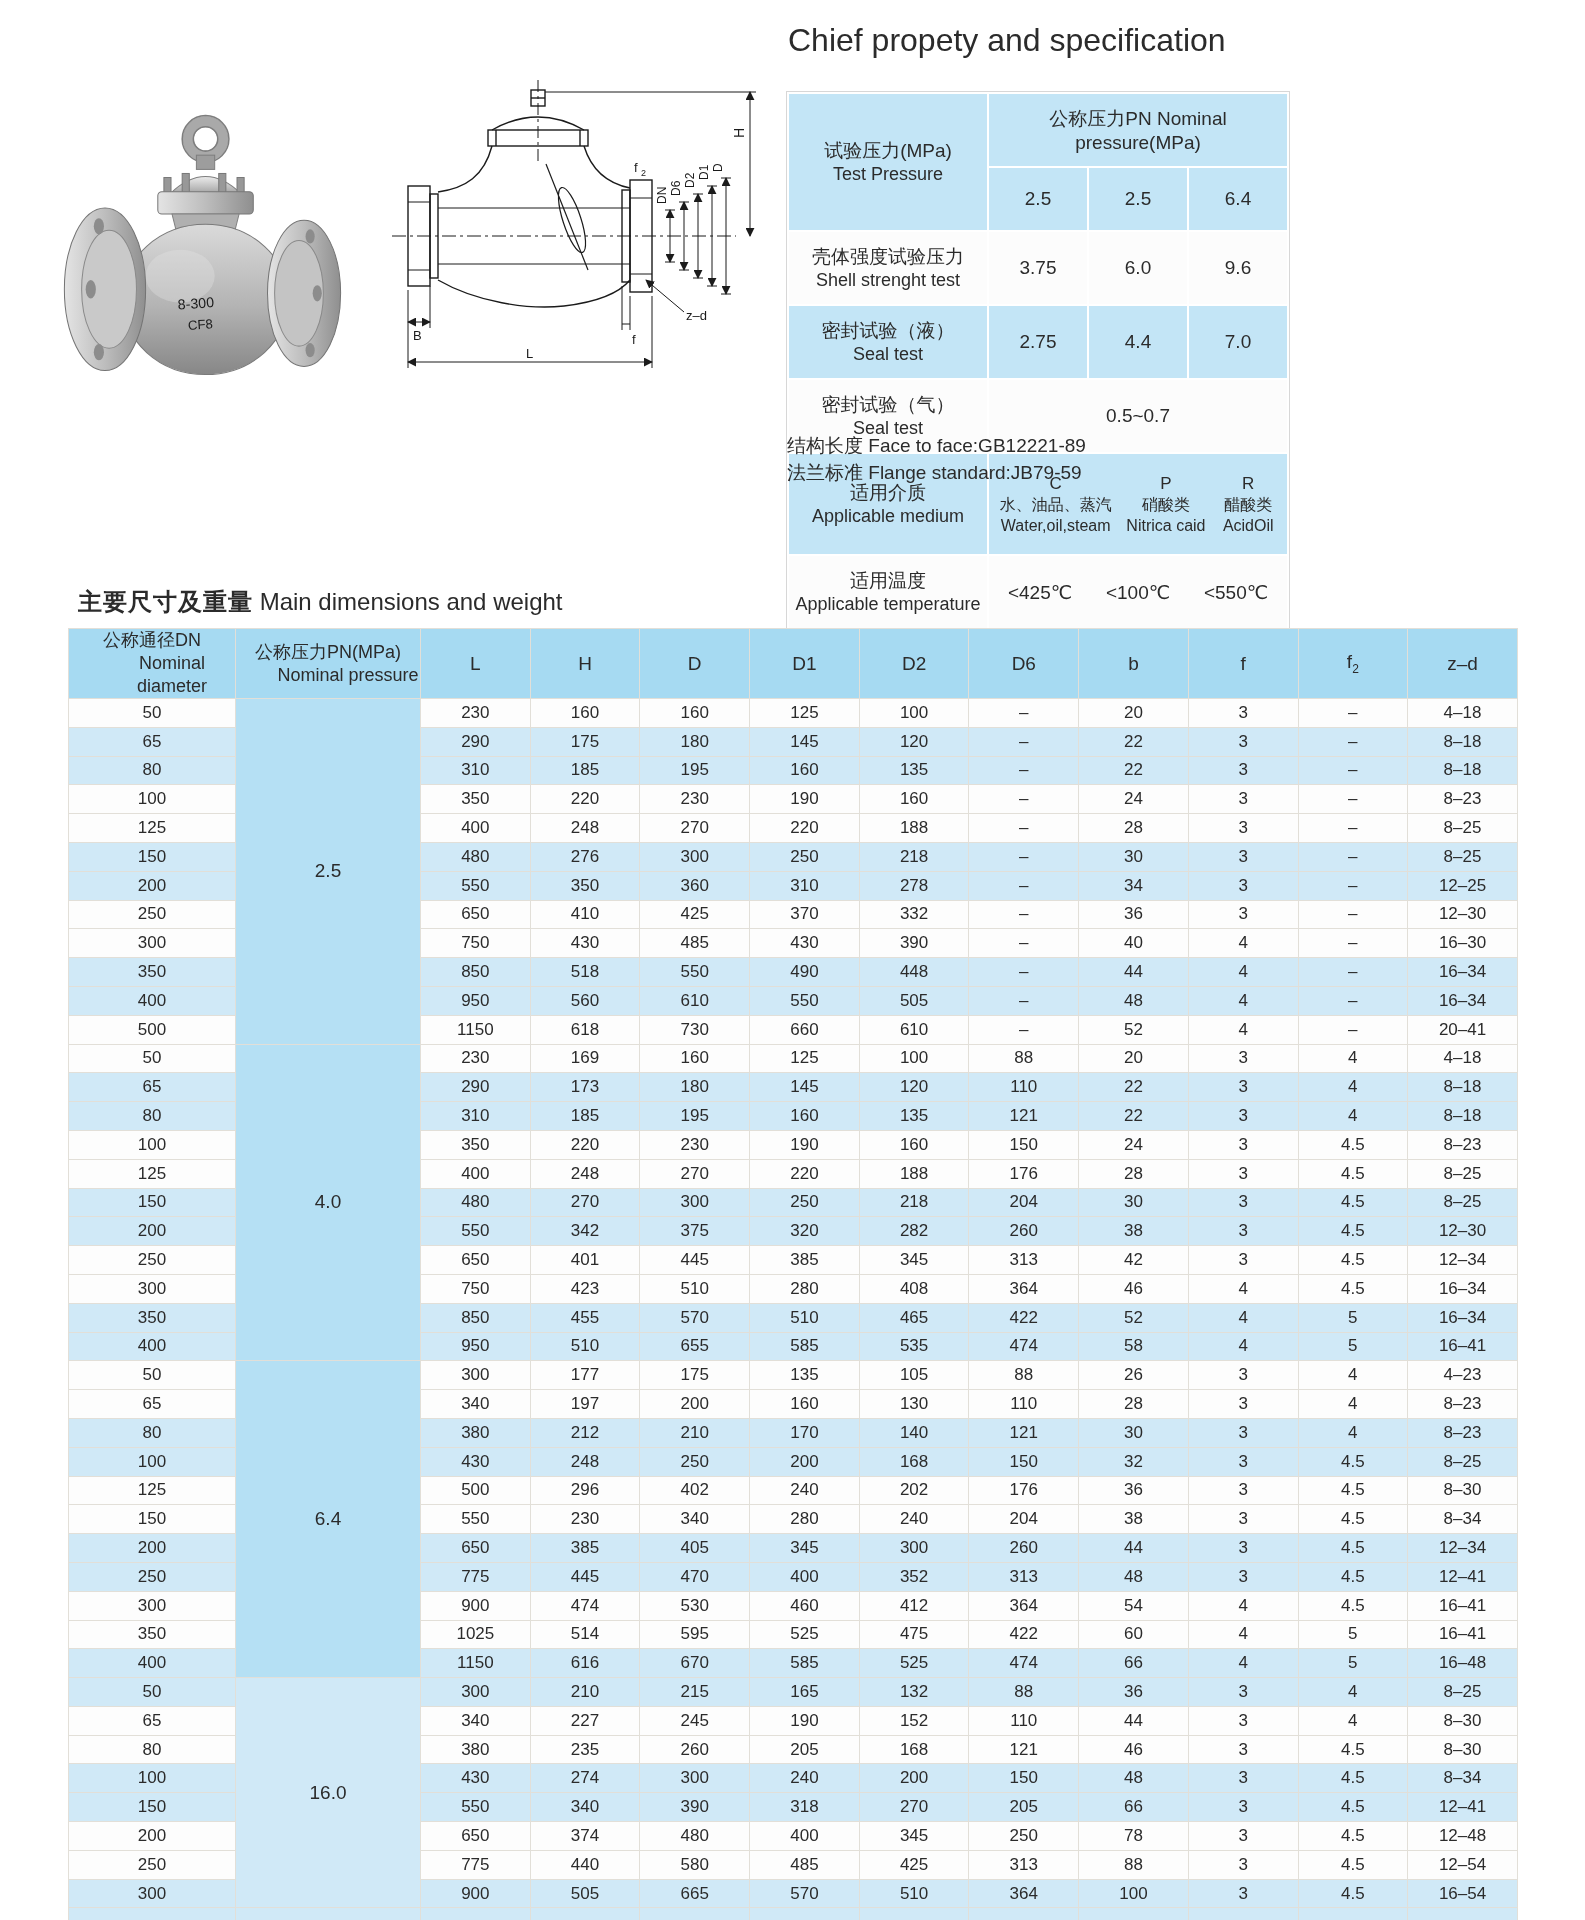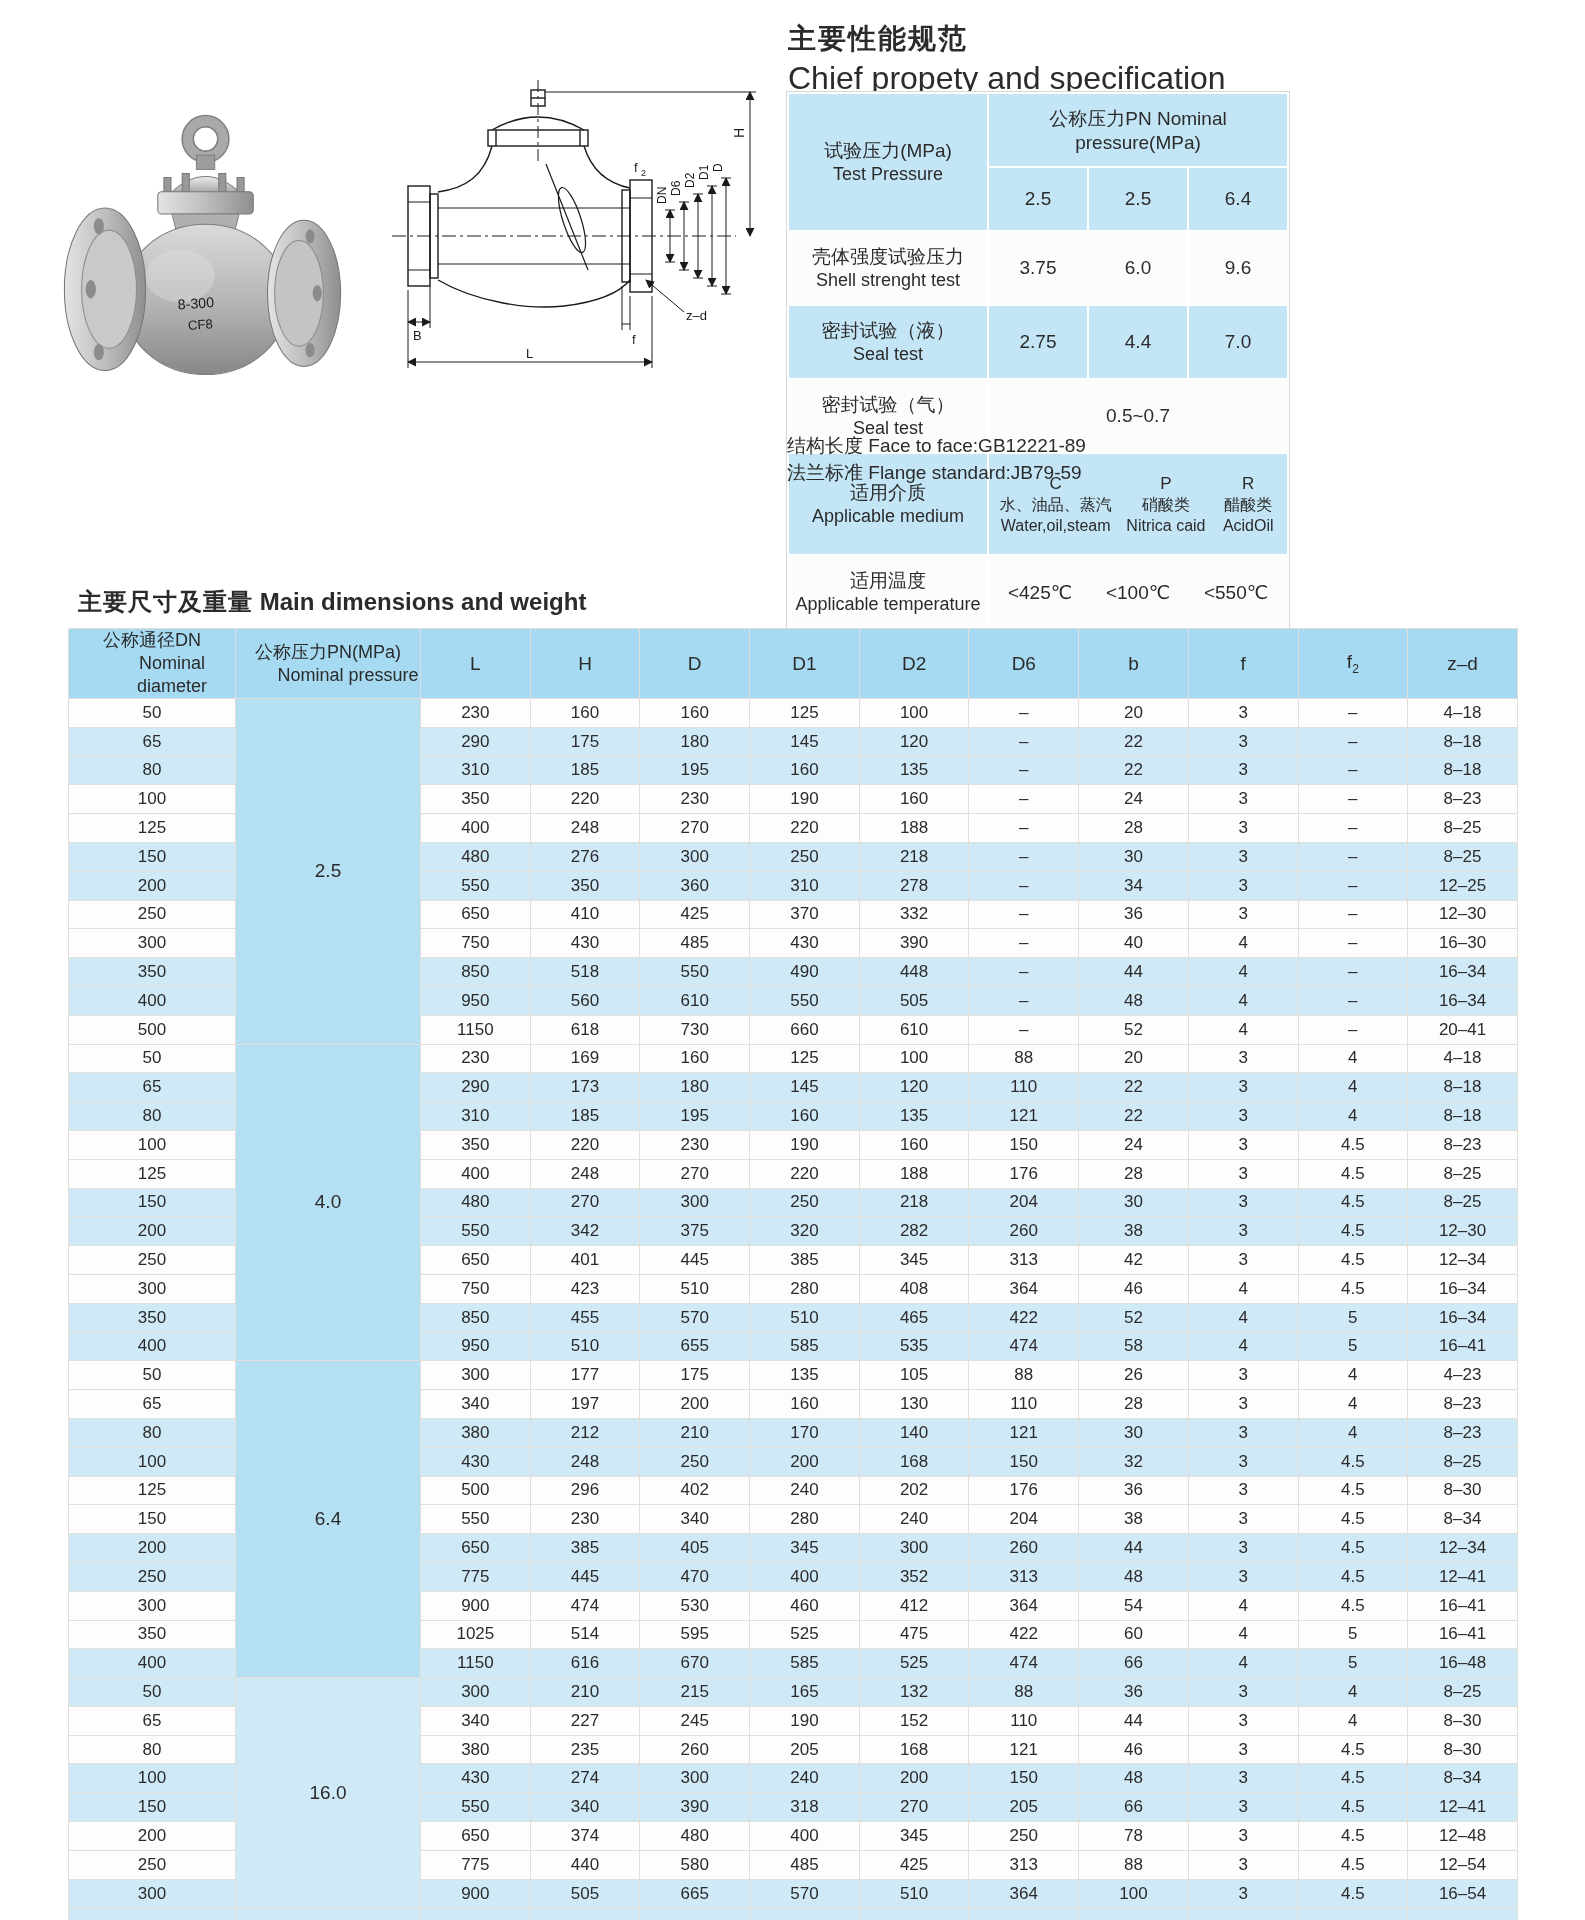--- a/index.html
+++ b/index.html
@@ -34,21 +34,21 @@
   .media-col .m-code{font-size:17px;}
   .media-col.m1{width:44%;}
   .media-col.m2{width:31%;}
   .media-col.m3{width:25%;}
   .temps{display:flex;justify-content:space-around;font-size:19px;text-align:center;}
   
   .notes{position:absolute;left:787px;top:432px;font-size:19px;line-height:27px;}
   
   .sec2{position:absolute;left:78px;top:586px;font-size:24px;}
   .sec2 .s-cn{font-weight:600;letter-spacing:1px;}
-  .sec2 .s-en{font-weight:700;}
+  .sec2 .s-en{font-weight:400;}
   
   .dim-table{position:absolute;left:68px;top:628px;width:1449px;table-layout:fixed;}
   .dim-table th,.dim-table td{
     border:1px solid #e2dfd8;text-align:center;vertical-align:middle;
     font-size:17px;font-weight:normal;padding:0;
   }
   .dim-table thead th{background:var(--header-blue,#a6daf2);height:62px;}
   .dim-table thead th .hdr-cn{font-size:18px;line-height:23px;}
   .dim-table thead th .hdr-en{font-size:18px;line-height:23px;padding-left:40px;}
   .dim-table thead th.sgl{font-size:19px;}
@@ -201,21 +201,20 @@
     <text x="246" y="104" font-size="13">f</text>
     <text x="253" y="108" font-size="9">2</text>
     <text x="298" y="252" font-size="13">z–d</text>
     <text x="244" y="276" font-size="13">f</text>
     <text x="25" y="272" font-size="13">B</text>
     <text x="138" y="290" font-size="13">L</text>
   </svg>
 </div>
 
 <div class="spec-head">
-  <div class="t-cn">主要性能规范</div>
   <div class="t-en">Chief propety and specification</div>
 </div>
 
 <table class="spec-table">
   <colgroup>
       <col style="width:200px">
       <col style="width:100px">
       <col style="width:100px">
       <col style="width:100px">
     </colgroup>

